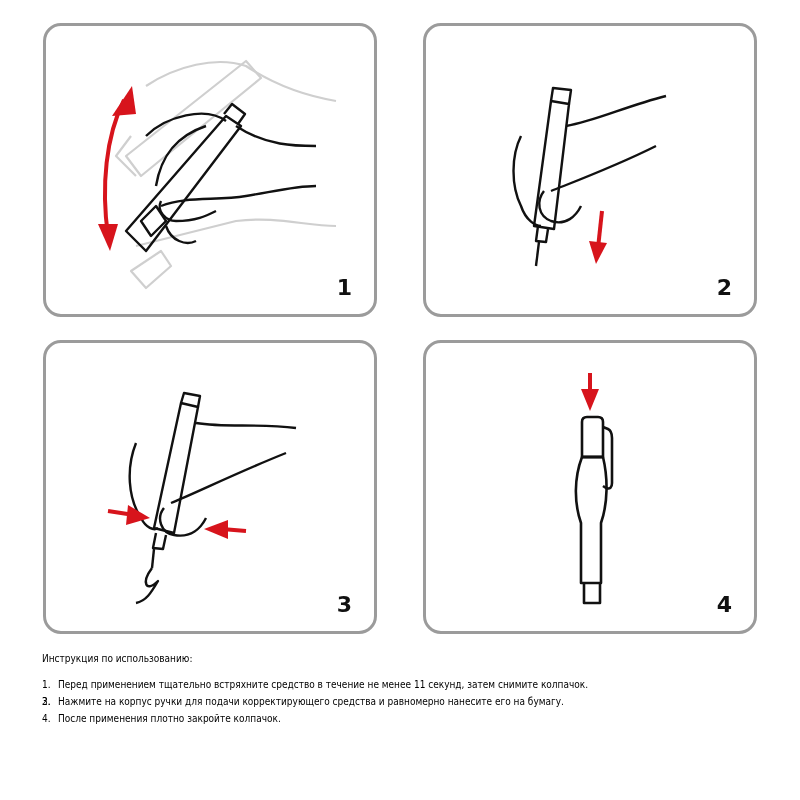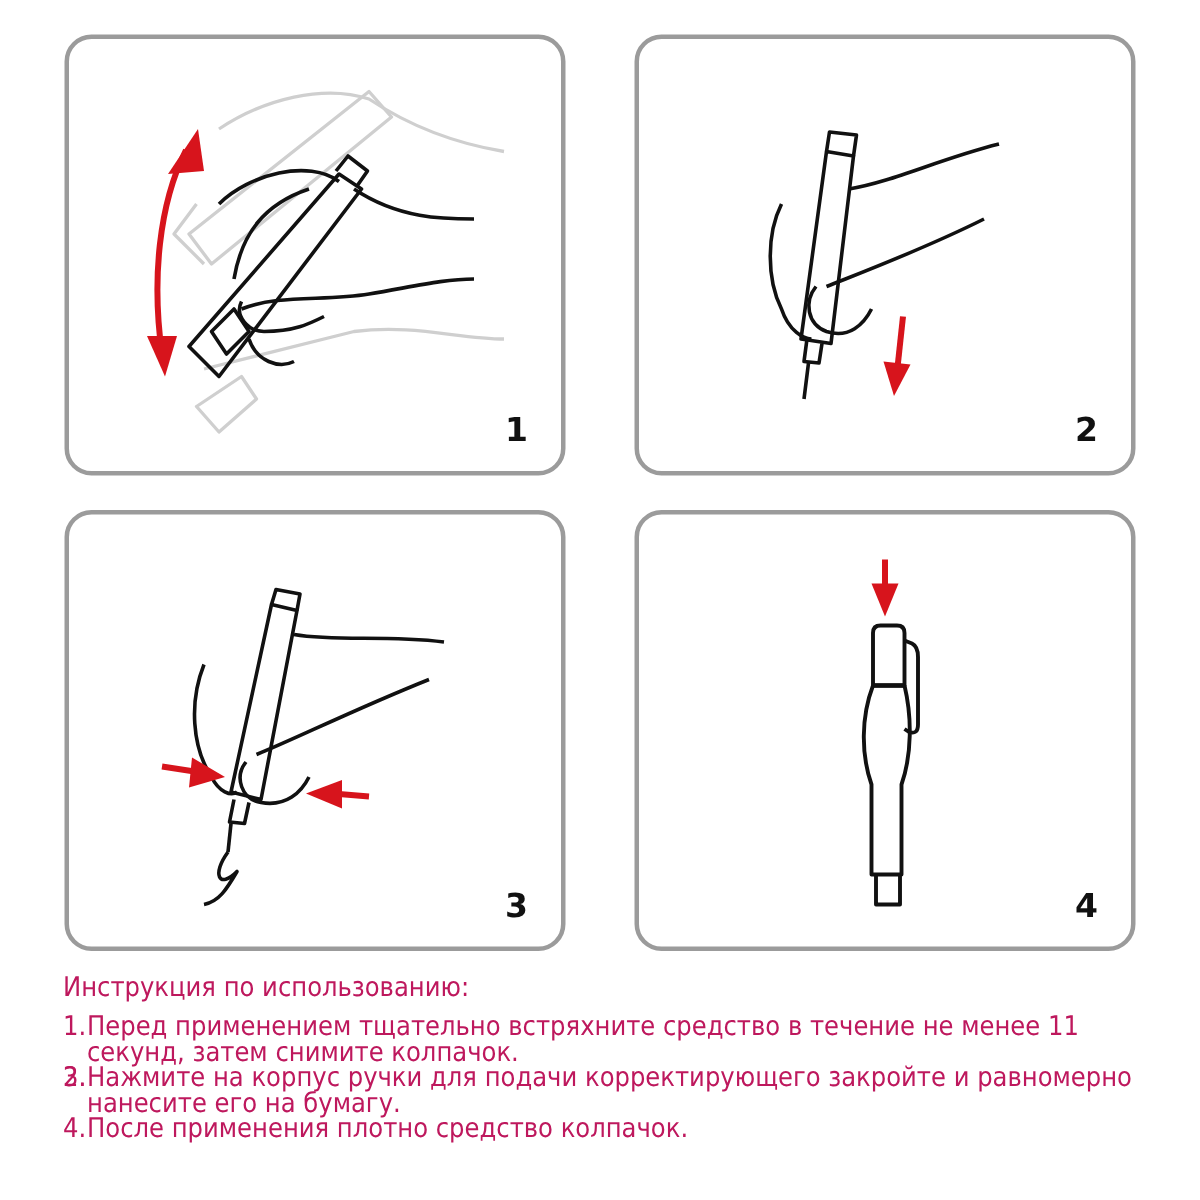--- a/index.html
+++ b/index.html
@@ -1,20 +1,20 @@
 <!DOCTYPE html>
 <html><head>
 <meta charset="utf-8">
 <style>
   html, body { margin:0; padding:0; background:#fff; }
   body { width:800px; height:800px; position:relative; overflow:hidden; font-family:"DejaVu Sans", sans-serif; }
   .panel { position:absolute; width:334px; height:294px; border:3px solid #9b9b9b; border-radius:18px; box-sizing:border-box; background:#fff; }
   .panel svg { position:absolute; left:0; top:0; }
   .num { position:absolute; right:22px; bottom:14px; font-size:22px; font-weight:bold; color:#111; font-family:"DejaVu Sans", sans-serif; }
-  .instructions { position:absolute; left:42px; top:650px; width:730px; color:#be185d; font-size:18px; line-height:17px; font-family:"DejaVu Sans Condensed","DejaVu Sans", sans-serif; font-stretch:condensed; }
+  .instructions { position:absolute; left:42px; top:650px; width:730px; color:#000000; font-size:10px; line-height:17px; font-family:"DejaVu Sans Condensed","DejaVu Sans", sans-serif; font-stretch:condensed; }
   .instructions .title { margin-bottom:9px; }
   .instructions ol { margin:0; padding:0; list-style:none; }
   .instructions li { position:relative; padding-left:16px; }
   .instructions li .n { position:absolute; left:0; top:0; }
 </style>
 </head>
 <body>
 
 <div class="panel" style="left:43px; top:23px;">
   <svg width="328" height="288" viewBox="0 0 328 288">
@@ -105,16 +105,16 @@
     </g>
   </svg>
   <span class="num">4</span>
 </div>
 
 <div class="instructions">
   <div class="title">Инструкция по использованию:</div>
   <ol>
     <li><span class="n">1.</span><span>Перед применением тщательно встряхните средство в течение не менее 11 секунд, затем снимите колпачок.</span></li>
     <li><span class="n">2.</span></li>
-    <li><span class="n">3.</span><span>Нажмите на корпус ручки для подачи корректирующего закройте и равномерно нанесите его на бумагу.</span></li>
-    <li><span class="n">4.</span><span>После применения плотно средство колпачок.</span></li>
+    <li><span class="n">3.</span><span>Нажмите на корпус ручки для подачи корректирующего средства и равномерно нанесите его на бумагу.</span></li>
+    <li><span class="n">4.</span><span>После применения плотно закройте колпачок.</span></li>
   </ol>
 </div>
 
 </body></html>

